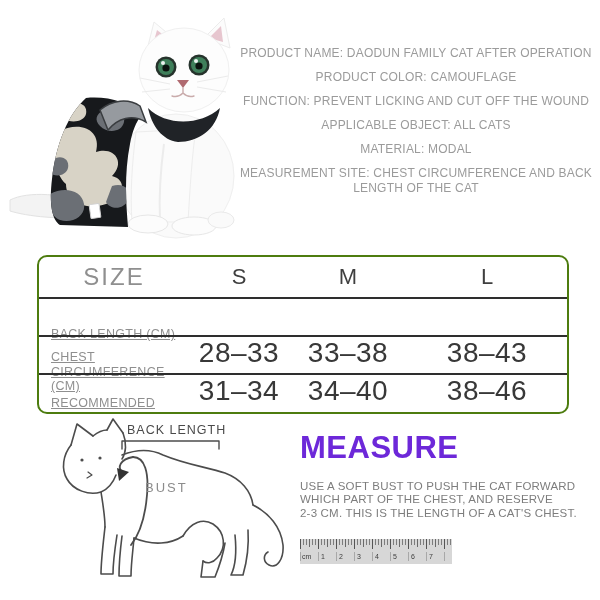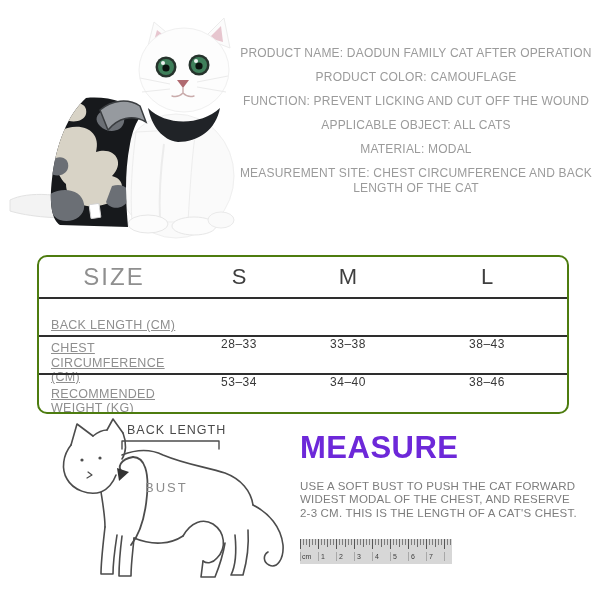--- a/index.html
+++ b/index.html
@@ -22,21 +22,21 @@
     display:grid;grid-template-rows:40px 38px 38px 1fr;background:#fff;
   }
   .trow{display:grid;grid-template-columns:150px 100px 118px 1fr;align-items:center;}
   .trow + .trow{border-top:2px solid #2e2e2e;}
   .th-size{font-size:24px;color:#8f8f8f;letter-spacing:2px;text-align:center;}
   .th-col{font-size:22px;color:#3f3f3f;text-align:center;}
   .td-label{
     padding-left:12px;font-size:12.5px;line-height:1.15;color:#8f8f8f;
     letter-spacing:.3px;text-transform:uppercase;text-decoration:underline;
   }
-  .td-val{font-size:12px;color:#383838;text-align:center;letter-spacing:.5px;margin-top:38px;}
+  .td-val{font-size:28px;color:#383838;text-align:center;letter-spacing:.5px;margin-top:38px;}
   
   .cat-diagram{position:absolute;left:45px;top:415px;width:255px;height:185px;}
   
   .measure{position:absolute;left:300px;top:430px;width:292px;}
   .measure-title{
     font-size:31px;font-weight:bold;color:#6d28d9;letter-spacing:.5px;
     margin:0 0 14px 0;
   }
   .measure-line{
     font-size:11.5px;line-height:13.4px;color:#7d7d7d;letter-spacing:.2px;
@@ -125,21 +125,21 @@
     <div class="th-col">L</div>
   </div>
   <div class="trow">
     <div class="td-label">BACK LENGTH (CM)</div>
     <div class="td-val">28–33</div>
     <div class="td-val">33–38</div>
     <div class="td-val">38–43</div>
   </div>
   <div class="trow">
     <div class="td-label">CHEST CIRCUMFERENCE (CM)</div>
-    <div class="td-val">53–34</div>
+    <div class="td-val">31–34</div>
     <div class="td-val">34–40</div>
     <div class="td-val">38–46</div>
   </div>
   <div class="trow">
     <div class="td-label">RECOMMENDED WEIGHT (KG)</div>
     <div class="td-val">6–9</div>
     <div class="td-val">9–14</div>
   </div>
 </div>
 
@@ -177,21 +177,21 @@
   </g>
 
   <polygon points="72,53 84,57 74,66" fill="#333333"></polygon>
   <text x="82" y="19" font-size="12.5" letter-spacing="1" fill="#4a4a4a" font-family="Liberation Sans, sans-serif">BACK LENGTH</text>
   <text x="100" y="77" font-size="13" letter-spacing="2" fill="#8c8c8c" font-family="Liberation Sans, sans-serif">BUST</text>
 </svg>
 
 <div class="measure">
   <h2 class="measure-title">MEASURE</h2>
   <div class="measure-line">USE A SOFT BUST TO PUSH THE CAT FORWARD</div>
-  <div class="measure-line">WIDEST MODAL OF THE CHEST, AND RESERVE</div>
+  <div class="measure-line">WHICH PART OF THE CHEST, AND RESERVE</div>
   <div class="measure-line">2-3 CM. THIS IS THE LENGTH OF A CAT'S CHEST.</div>
 </div>
 
 <svg class="ruler" viewBox="0 0 152 25" xmlns="http://www.w3.org/2000/svg" aria-hidden="true">
   <defs>
     <pattern id="ticks" width="18" height="25" patternUnits="userSpaceOnUse">
       <line x1="0.5" y1="0" x2="0.5" y2="10" stroke="#555555" stroke-width="1"></line>
       <line x1="3.5" y1="0" x2="3.5" y2="6" stroke="#7d7d7d" stroke-width="1"></line>
       <line x1="6.5" y1="0" x2="6.5" y2="6" stroke="#7d7d7d" stroke-width="1"></line>
       <line x1="9.5" y1="0" x2="9.5" y2="8" stroke="#6a6a6a" stroke-width="1"></line>

